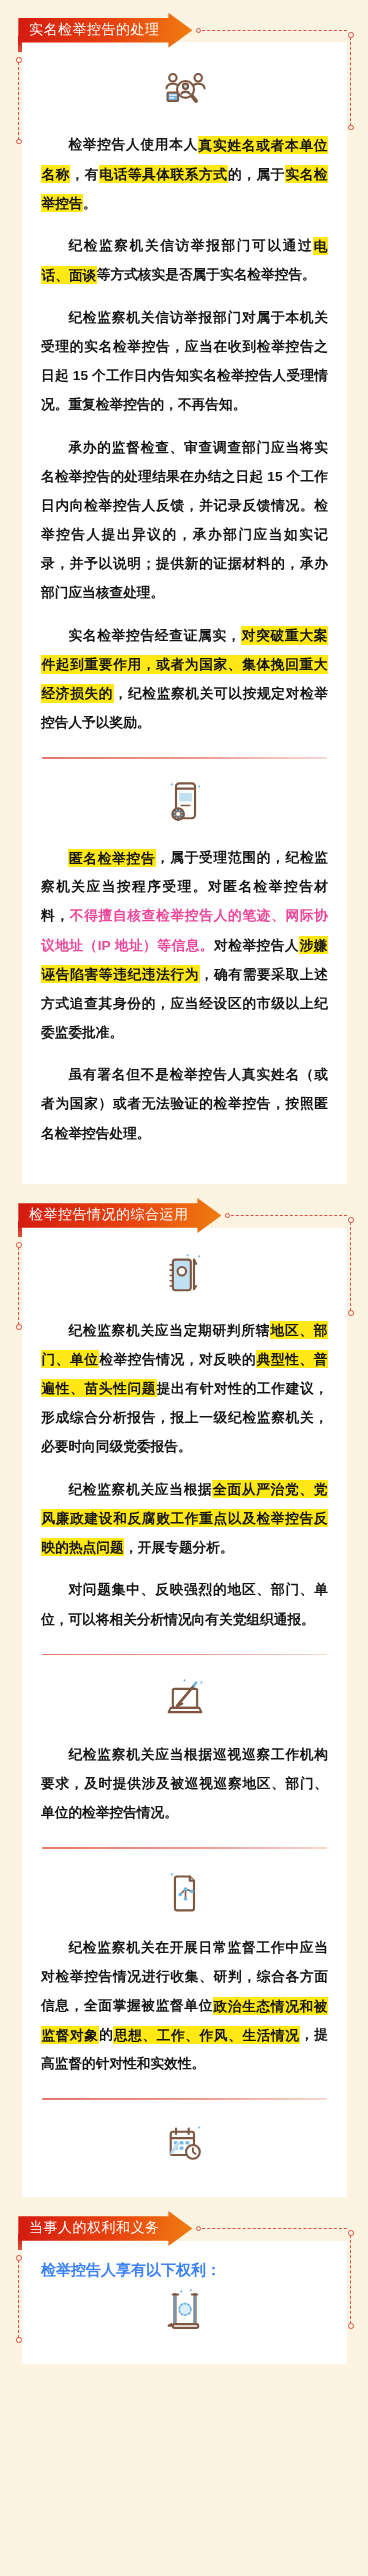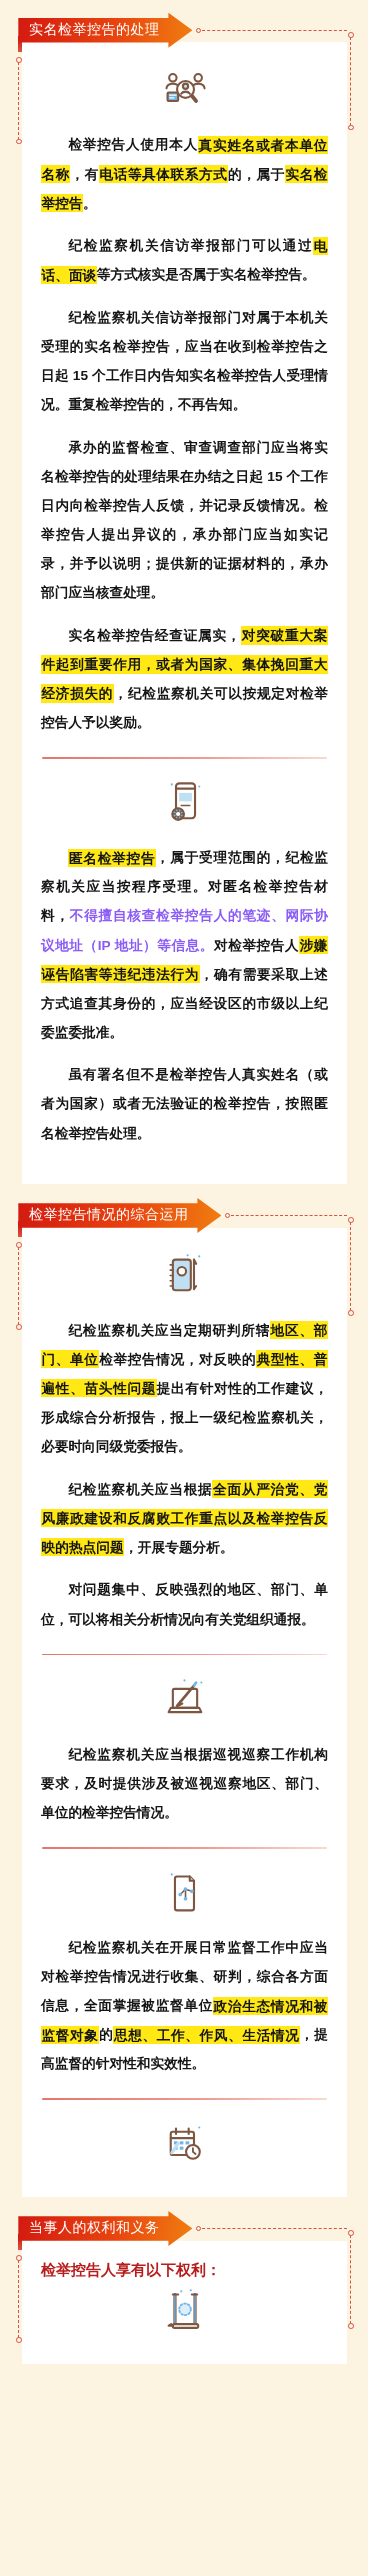--- a/index.html
+++ b/index.html
@@ -43,30 +43,30 @@
     padding:16px 19px 23px 19px; margin-top:-5.3px; z-index:1;
   }
   .icon-wrap{width:56px; height:51px; margin:7.4px auto 3.2px auto;}
   .icon-wrap svg{width:100%; height:100%; display:block;}
   .para{
     font-size:13.7px; line-height:2.12; font-weight:bold; text-align:justify;
     text-indent:2em; margin:13.7px 0;
   }
   .seg-n{color:#151515;}
   .seg-y{background:#ffe814; padding:1.6px 0.5px; box-decoration-break:clone; -webkit-box-decoration-break:clone;}
-  .seg-r{color:#8b5cf6;}
+  .seg-r{color:#ec4899;}
   .seg-u{text-underline-offset:3.7px; text-decoration-thickness:1.1px;}
   .divider{
     height:1.6px; margin:20px 1.1px;
     background:linear-gradient(90deg,#e4766b 0%,#ec9a90 55%,#f7d9d2 100%);
     border-radius:1.1px;
   }
   .subheader{
     display:flex; align-items:center; position:relative;
-    font-size:15px; font-weight:bold; margin:4.2px 0 3.2px 0; color:#b91c1c;
+    font-size:15px; font-weight:bold; margin:4.2px 0 3.2px 0; color:#3b82f6;
   }
   .subheader .sub-label{white-space:nowrap;}
 </style>
 </head>
 <body>
 
 <main id="app">
     <section class="section">
       <div class="banner-row">
         <div class="banner">

